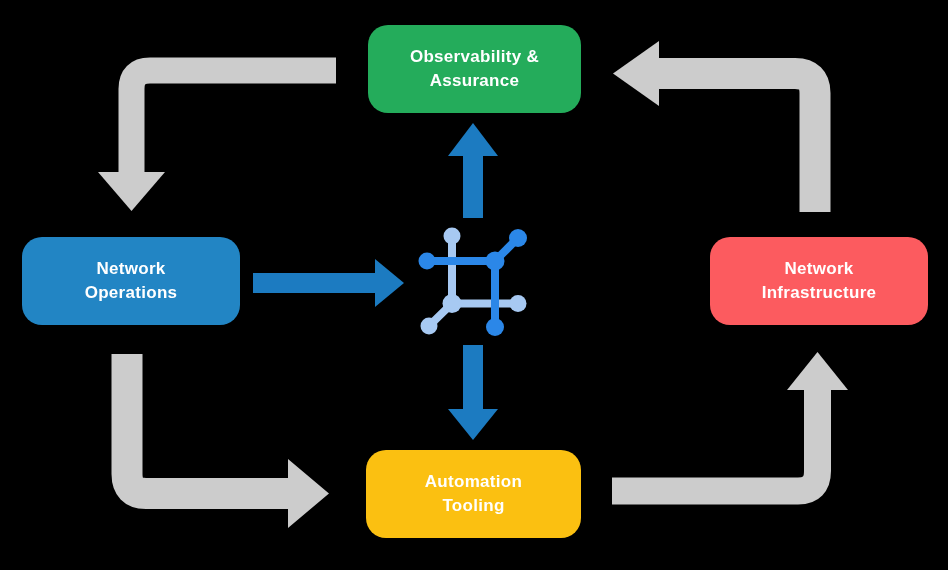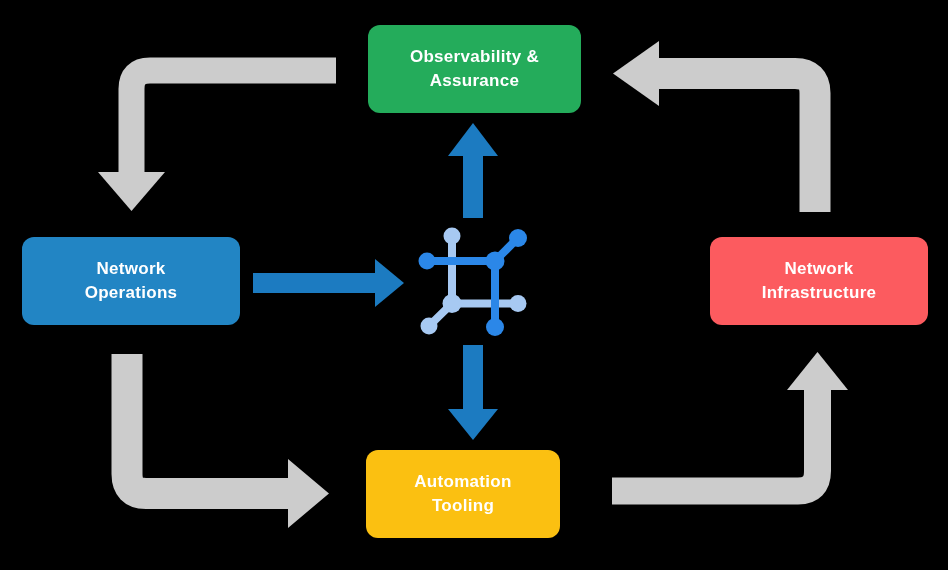--- a/index.html
+++ b/index.html
@@ -26,28 +26,28 @@
     position: absolute;
     display: flex;
     align-items: center;
     justify-content: center;
     text-align: center;
     color: var(--node-text, #fff);
     font-size: 17px;
     font-weight: 600;
     line-height: 24px;
     letter-spacing: 0.3px;
-    border-radius: 12px;
+    border-radius: 20px;
     box-sizing: border-box;
     white-space: pre-line;
   }
   .node--green  { left: 368px; top: 25px;  width: 213px; height: 88px; background: var(--node-green,  #24AC5B); }
   .node--blue   { left: 22px;  top: 237px; width: 218px; height: 88px; background: var(--node-blue,   #2285C4); }
   .node--red    { left: 710px; top: 237px; width: 218px; height: 88px; background: var(--node-red,    #FC5B5F); }
-  .node--yellow { left: 366px; top: 450px; width: 194px; height: 88px; background: var(--node-yellow, #FBC011); }
+  .node--yellow { left: 366px; top: 450px; width: 215px; height: 88px; background: var(--node-yellow, #FBC011); }
 
   .gray-shaft { fill: none; stroke: var(--arrow-gray, #CCCCCC); }
   .gray-head  { fill: var(--arrow-gray, #CCCCCC); }
   .blue-shaft { fill: none; stroke: var(--arrow-blue, #1C7BC1); }
   .blue-head  { fill: var(--arrow-blue, #1C7BC1); }
 
   .icon-light-line { fill: none; stroke: var(--icon-blue-light, #A7C9F2); stroke-width: 8; stroke-linecap: round; }
   .icon-dark-line  { fill: none; stroke: var(--icon-blue-dark,  #2B87E8); stroke-width: 8; stroke-linecap: round; }
   .icon-light-dot  { fill: var(--icon-blue-light, #A7C9F2); }
   .icon-dark-dot   { fill: var(--icon-blue-dark,  #2B87E8); }

